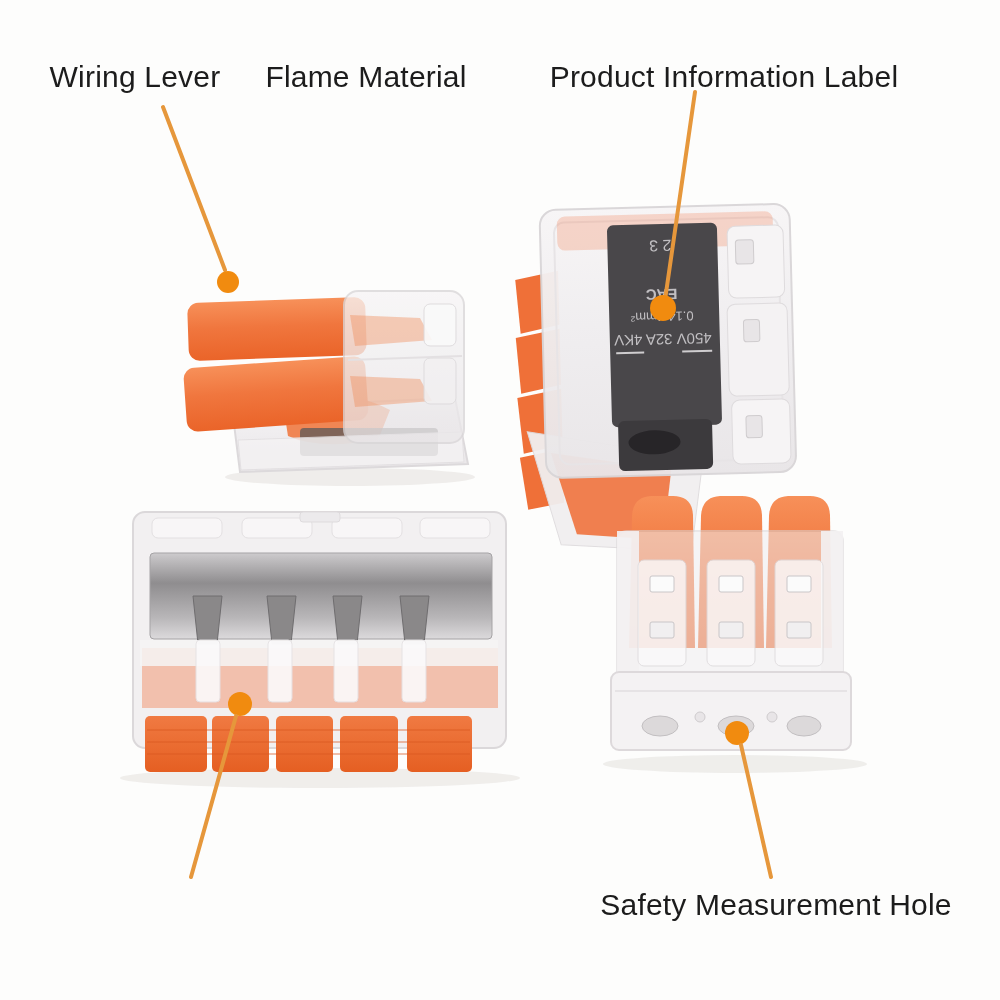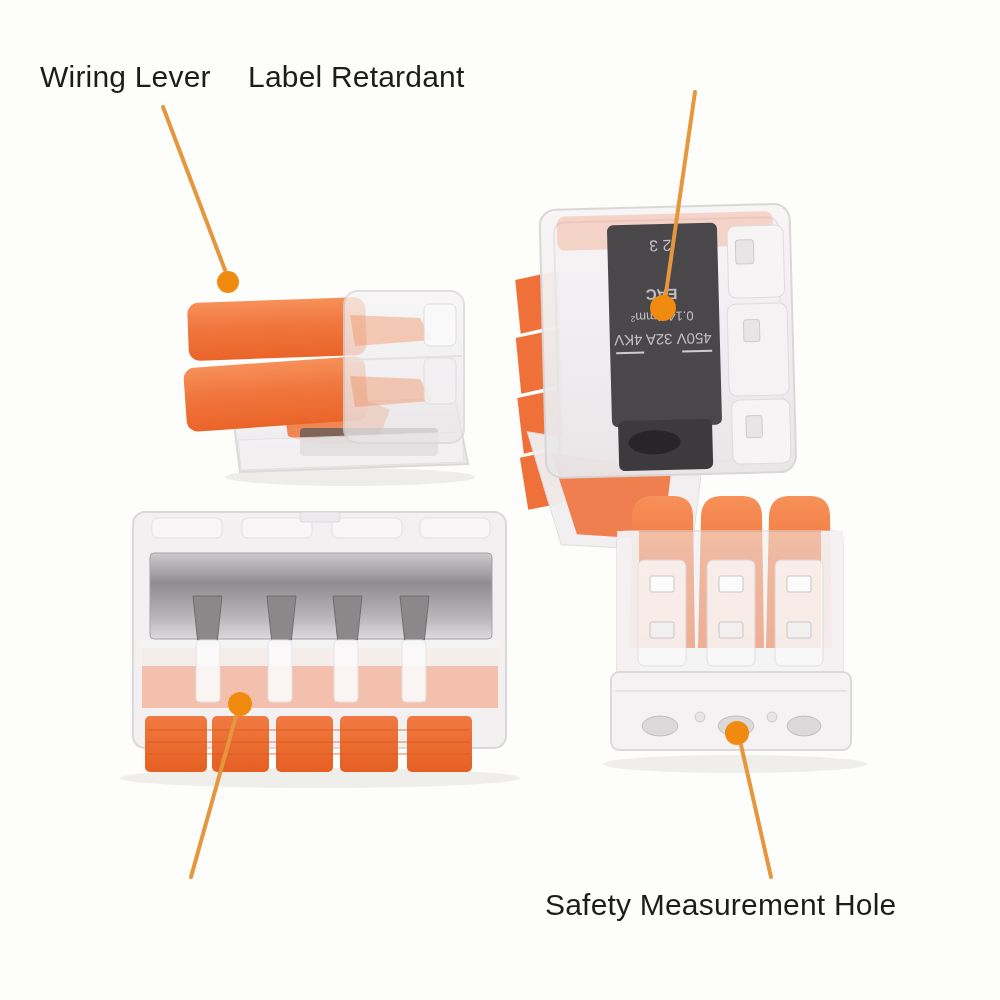--- a/index.html
+++ b/index.html
@@ -9,20 +9,21 @@
     background:#fdfdfc;
     overflow:hidden;
     font-family:"Liberation Sans", sans-serif;
   }
   .art{position:absolute;left:0;top:0;width:1000px;height:1000px;}
   .label{
     position:absolute;
     font-size:30px;
     line-height:33px;
     color:#1c1c1c;
+    text-align:center;
     letter-spacing:0.2px;
     white-space:nowrap;
   }
   .label.two-line{white-space:normal;}
 </style>
 </head>
 <body>
 
 <div class="canvas">
 
@@ -199,20 +200,21 @@
       <line x1="236" y1="716" x2="191" y2="877" stroke="#E6973B" stroke-width="4"></line>
 
       <circle cx="737" cy="733" r="12" fill="#F18B0F"></circle>
       <line x1="741" y1="745" x2="771" y2="877" stroke="#E6973B" stroke-width="4"></line>
     </g>
   </svg>
 
   <div class="label" style="left:40px; top:60px; width:190px;">Wiring Lever</div>
 
   <div class="label two-line" style="left:248px; top:60px; width:236px;">
-    <span>Label Retardant</span><br>
+    <span>Flame Material</span><br>
   </div>
 
-
-
-  <div class="label" style="left:545px; top:888px; width:376px;">Safety Measurement Hole</div>
+  <div class="label" style="left:540px; top:60px; width:368px;">Product Information Label</div>
+
+
+  <div class="label" style="left:588px; top:888px; width:376px;">Safety Measurement Hole</div>
 
 </div>
 
 </body></html>

